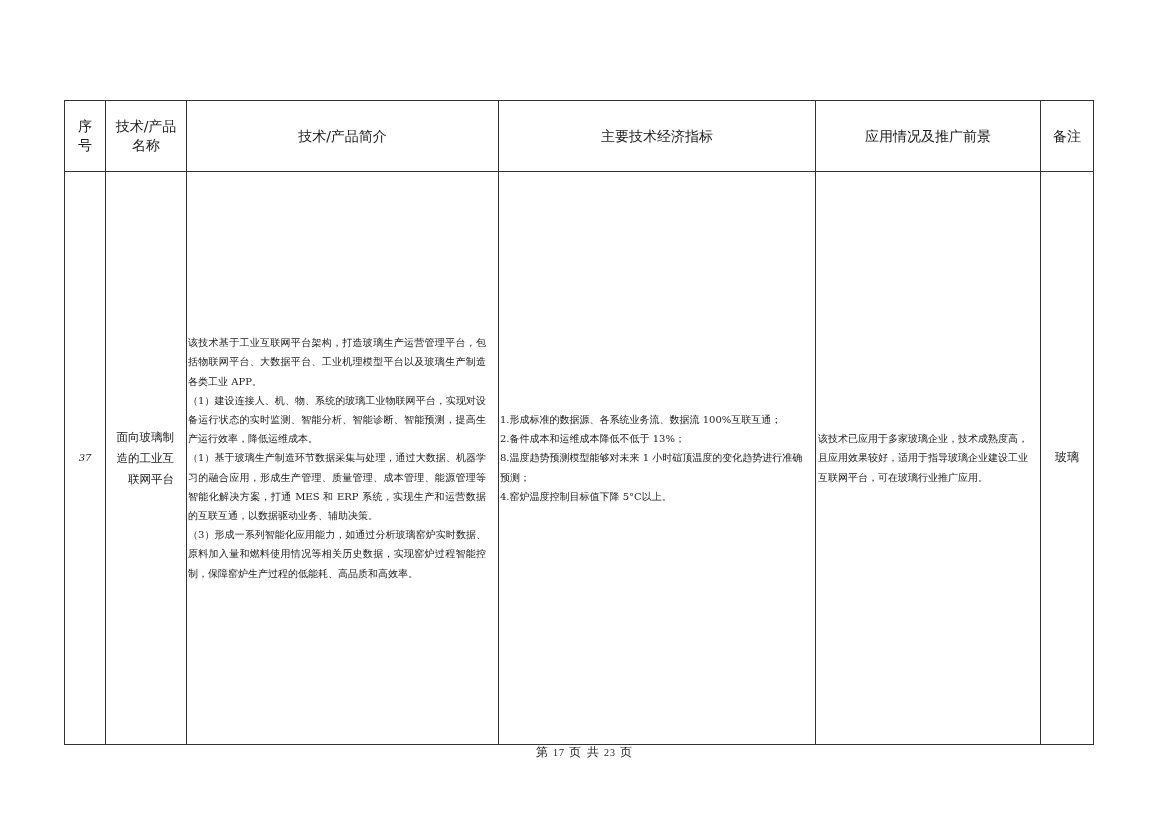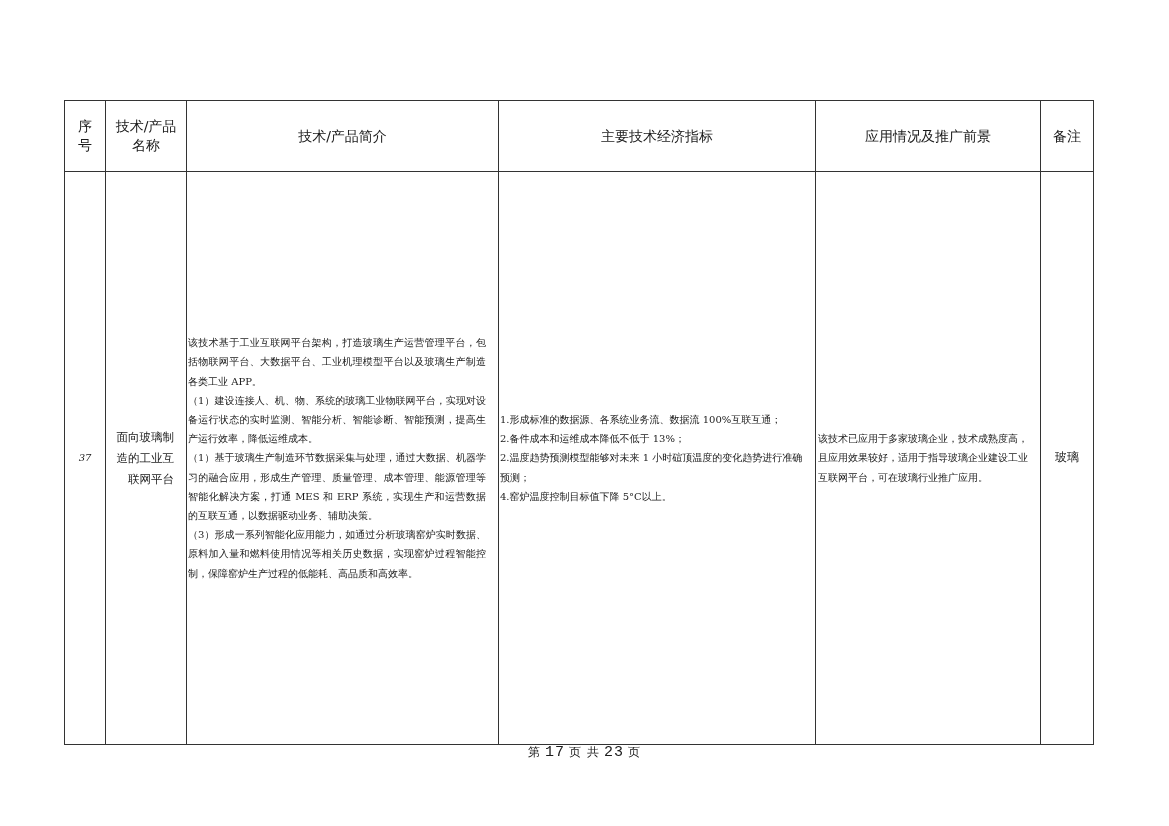--- a/index.html
+++ b/index.html
@@ -13,21 +13,21 @@
   table.main td { height: 548px; vertical-align: middle; font-size: 10px; line-height: 19.2px; }
   .c-num { text-align: center; font-style: italic; }
   .c-name { text-align: right; padding-left: 1px !important; font-size: 11.5px !important; line-height: 21px !important; }
   .c-desc p, .c-ind p, .c-app p { margin: 0; }
   .c-desc { padding-left: 1px !important; text-align: justify; }
   .c-ind { padding-left: 1px !important; }
   .c-app { padding-left: 2px !important; }
   .c-note { text-align: center; font-size: 12px !important; }
   .footer { position: absolute; top: 744px; left: 0; width: 1169px; text-align: center;
             font-size: 12px; letter-spacing: 1px; }
-  .footer .n { font-family: Liberation Mono, monospace; font-size: 15px; margin: 4px 4px; }
+  .footer .n { font-family: Liberation Serif, serif; font-size: 10px; margin: 4px 4px; }
 </style>
 </head>
 <body>
 
 <table class="main">
   <colgroup>
     <col style="width:41px">
     <col style="width:81px">
     <col style="width:312px">
     <col style="width:317px">
@@ -50,21 +50,21 @@
       <td class="c-name">面向玻璃制造的工业互联网平台</td>
       <td class="c-desc">
         <p>该技术基于工业互联网平台架构，打造玻璃生产运营管理平台，包括物联网平台、大数据平台、工业机理模型平台以及玻璃生产制造各类工业 APP。</p>
         <p>（1）建设连接人、机、物、系统的玻璃工业物联网平台，实现对设备运行状态的实时监测、智能分析、智能诊断、智能预测，提高生产运行效率，降低运维成本。</p>
         <p>（1）基于玻璃生产制造环节数据采集与处理，通过大数据、机器学习的融合应用，形成生产管理、质量管理、成本管理、能源管理等智能化解决方案，打通 MES 和 ERP 系统，实现生产和运营数据的互联互通，以数据驱动业务、辅助决策。</p>
         <p>（3）形成一系列智能化应用能力，如通过分析玻璃窑炉实时数据、原料加入量和燃料使用情况等相关历史数据，实现窑炉过程智能控制，保障窑炉生产过程的低能耗、高品质和高效率。</p>
       </td>
       <td class="c-ind">
         <p>1.形成标准的数据源、各系统业务流、数据流 100%互联互通；</p>
         <p>2.备件成本和运维成本降低不低于 13%；</p>
-        <p>2.温度趋势预测模型能够对未来 1 小时碹顶温度的变化趋势进行准确预测；</p>
+        <p>8.温度趋势预测模型能够对未来 1 小时碹顶温度的变化趋势进行准确预测；</p>
         <p>4.窑炉温度控制目标值下降 5°C以上。</p>
       </td>
       <td class="c-app">
         <p>该技术已应用于多家玻璃企业，技术成熟度高，且应用效果较好，适用于指导玻璃企业建设工业互联网平台，可在玻璃行业推广应用。</p>
       </td>
       <td class="c-note">玻璃</td>
     </tr>
   </tbody>
 </table>
 

